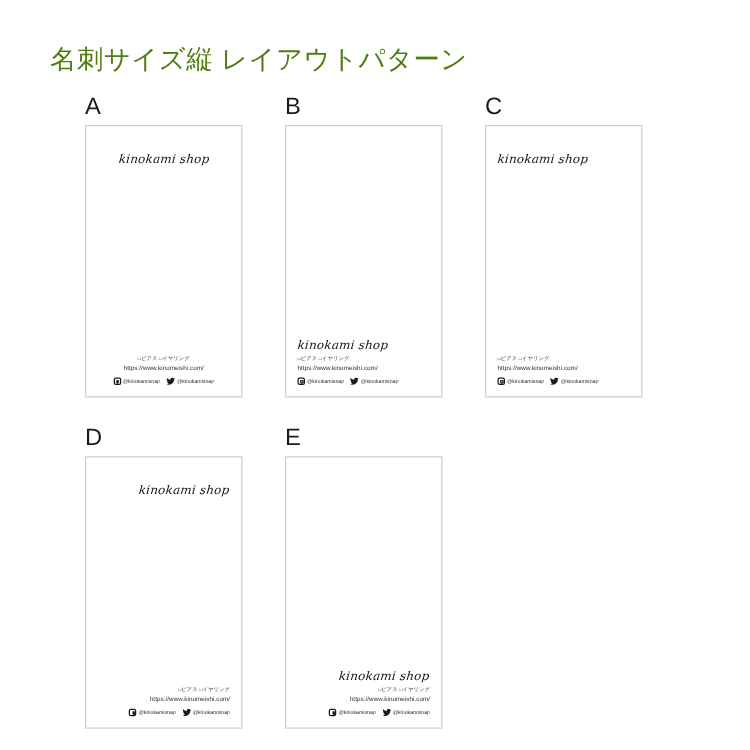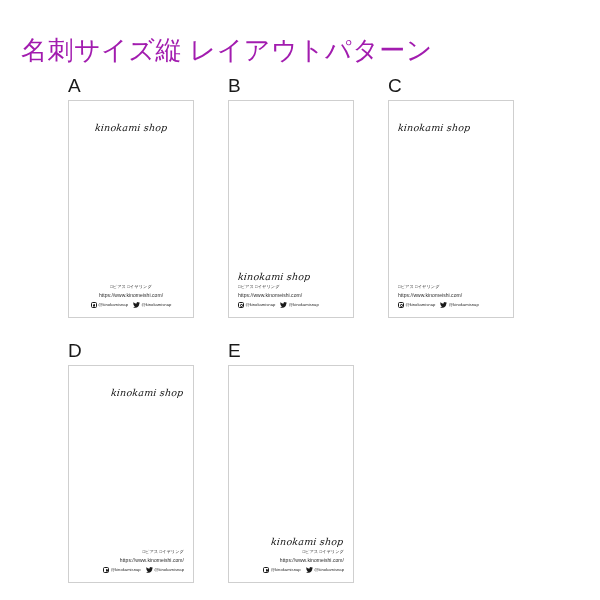--- a/index.html
+++ b/index.html
@@ -11,25 +11,25 @@
     height: 600px;
     background: #ffffff;
     font-family: "Liberation Sans", sans-serif;
     color: #1a1a1a;
     overflow: hidden;
     position: relative;
   }
 
   #page-title {
     position: absolute;
-    left: 21px;
+    left: 40px;
     top: 33px;
-    font-size: 26px;
+    font-size: 21px;
     letter-spacing: 0.5px;
-    color: #a21caf;
+    color: #4d7c0f;
     white-space: nowrap;
   }
 
   .card-slot {
     position: absolute;
   }
 
   .card-label {
     position: absolute;
     left: 0;

